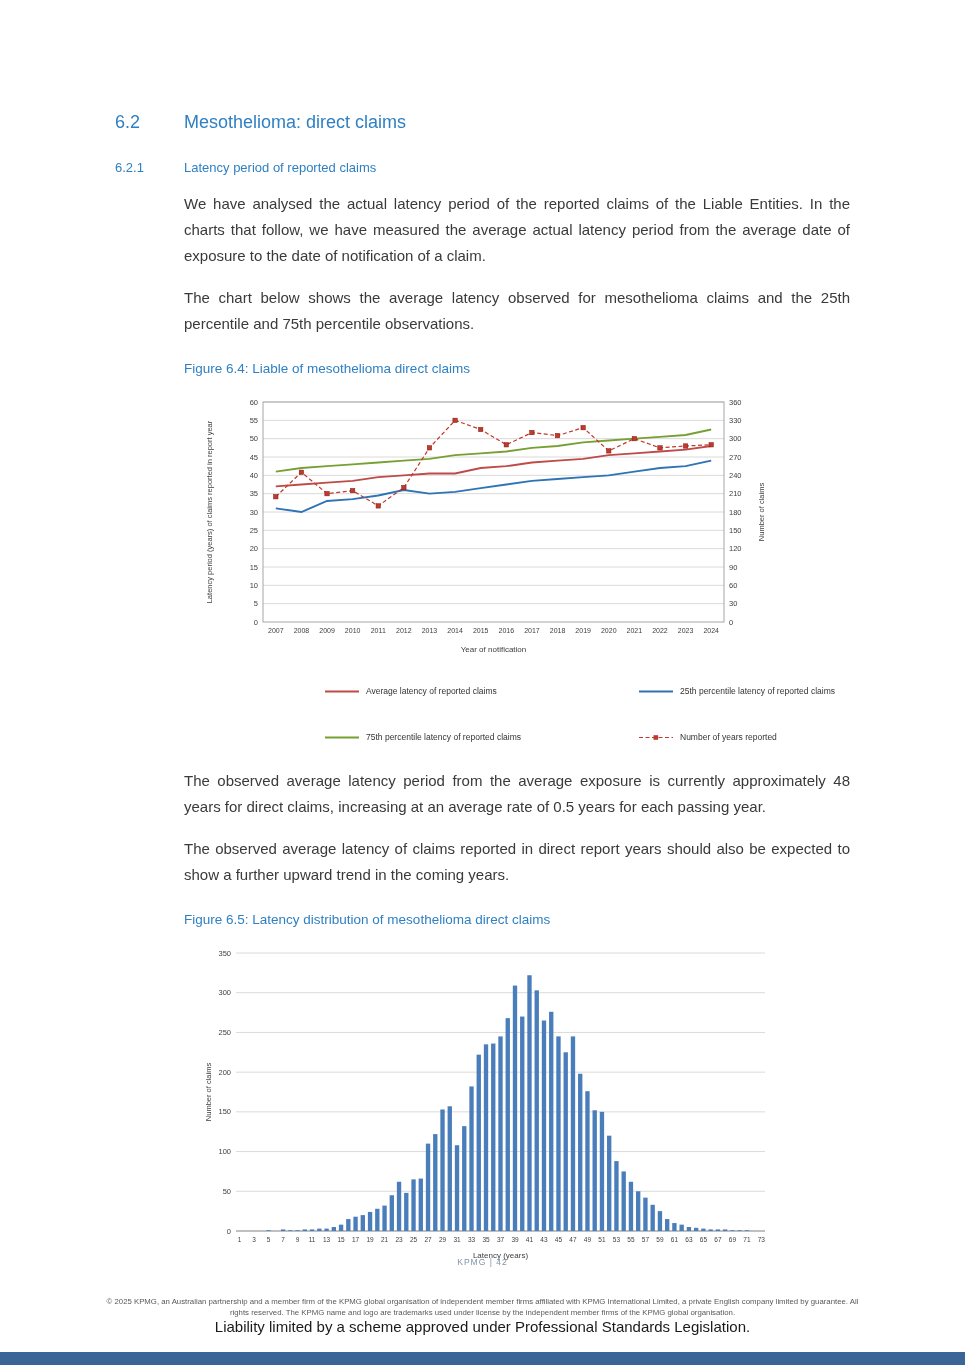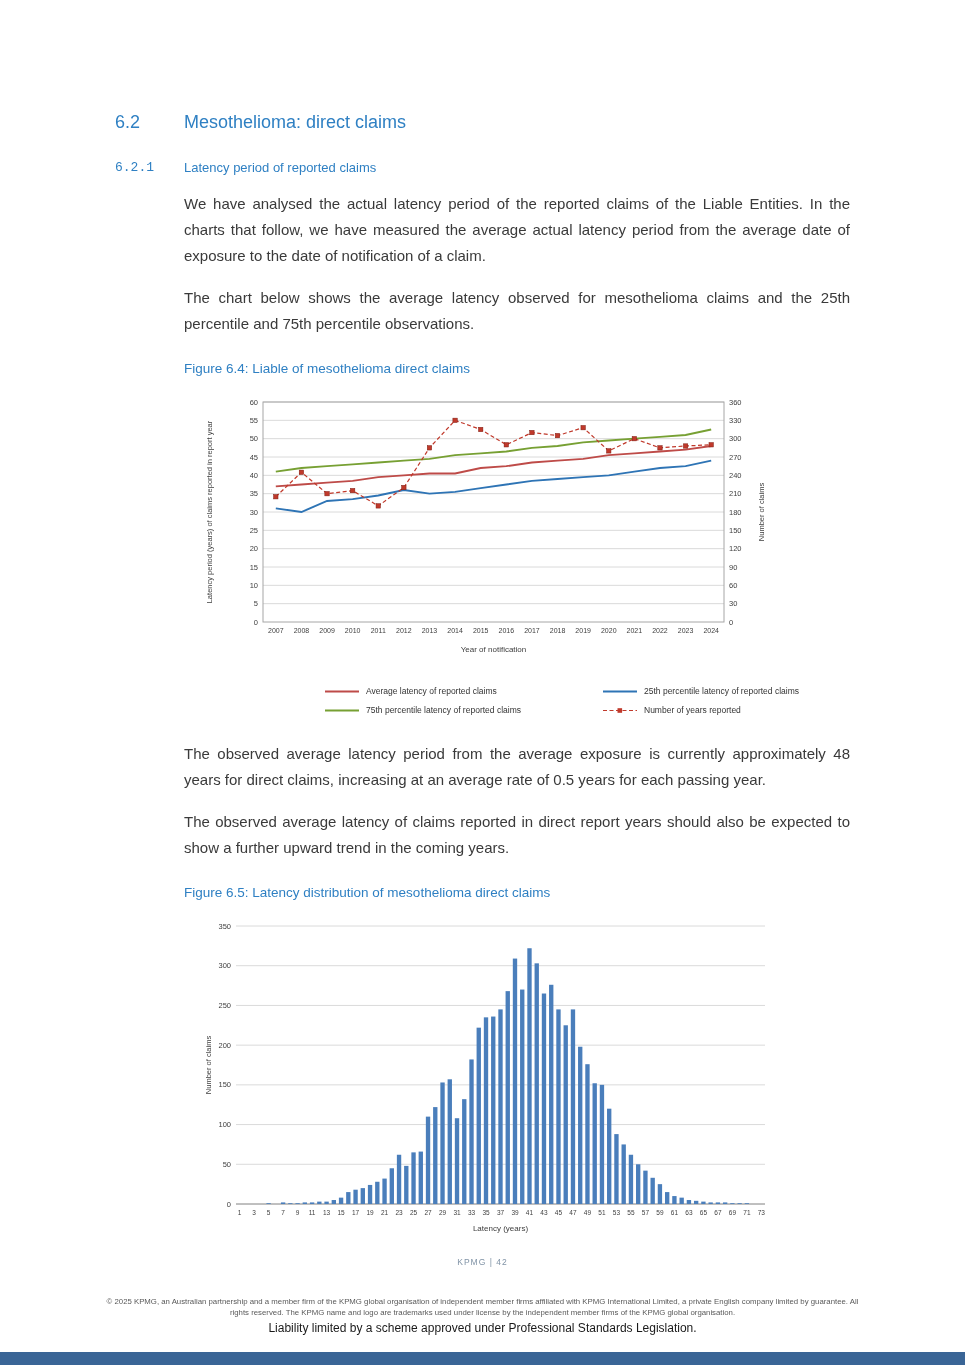--- a/index.html
+++ b/index.html
@@ -8,49 +8,49 @@
     width:965px;height:1365px;
     background:#ffffff;
     font-family:"Liberation Sans",sans-serif;
     color:#3a3a3a;
     overflow:hidden;
   }
   .content{margin-left:115px;width:735px;padding-top:112px;}
   .h1{display:flex;font-size:18px;color:var(--heading-blue,#2f80c3);font-weight:400;}
   .h1 .num{width:69px;flex:0 0 69px;}
   .h2{display:flex;font-size:13px;color:var(--heading-blue,#2f80c3);font-weight:400;margin-top:27px;}
-  .h2 .num{width:69px;flex:0 0 69px;font-family:Liberation Mono, monospace;}
+  .h2 .num{width:69px;flex:0 0 69px;}
   p.body{
     font-size:15px;line-height:26px;text-align:justify;
     margin:16px 0 0 69px;color:#3a3a3a;
   }
   .fig-caption{
     font-size:13.5px;color:var(--heading-blue,#2f80c3);
     margin:24px 0 0 69px;
   }
   .chart-block{margin:16px 0 0 87px;}
   svg text{font-family:"Liberation Sans",sans-serif;fill:#404040;}
   .legend{
     display:grid;grid-template-columns:278px auto;
     margin:10px 0 0 122px;row-gap:9px;column-gap:0;
-    font-size:8.5px;color:#333;
+    font-size:8.5px;color:#333;gap:36px;
   }
   .legend-item{display:flex;align-items:center;gap:6px;}
   .legend-swatch{flex:0 0 36px;}
   .kpmg-footer{
     position:absolute;bottom:98px;left:0;width:100%;
     text-align:center;font-size:8.5px;color:#8093a6;letter-spacing:1px;
   }
   .copyright{
     position:absolute;bottom:46px;left:50%;transform:translateX(-50%);
     width:760px;text-align:center;font-size:7.8px;line-height:1.4;color:#595959;
   }
   .liability{
     position:absolute;bottom:30px;left:0;width:100%;
-    text-align:center;font-size:12px;color:#1a1a1a;
+    text-align:center;font-size:15px;color:#1a1a1a;
   }
   .bottom-bar{
     position:absolute;bottom:0;left:0;width:100%;height:13px;
     background:var(--footer-bar,#3a6596);
   }
 </style>
 </head>
 <body>
 
 <div class="page">

